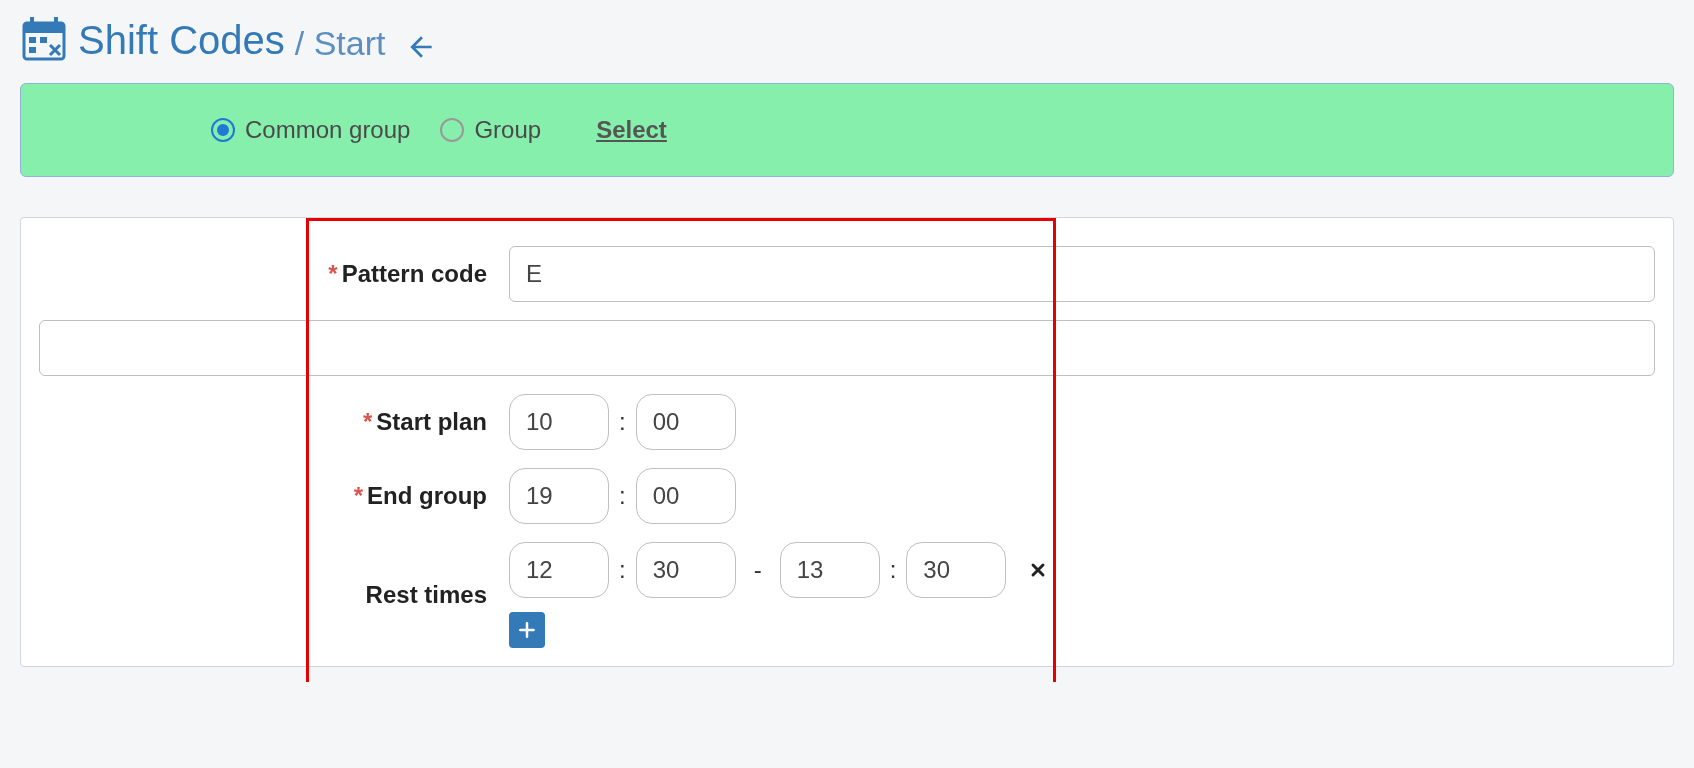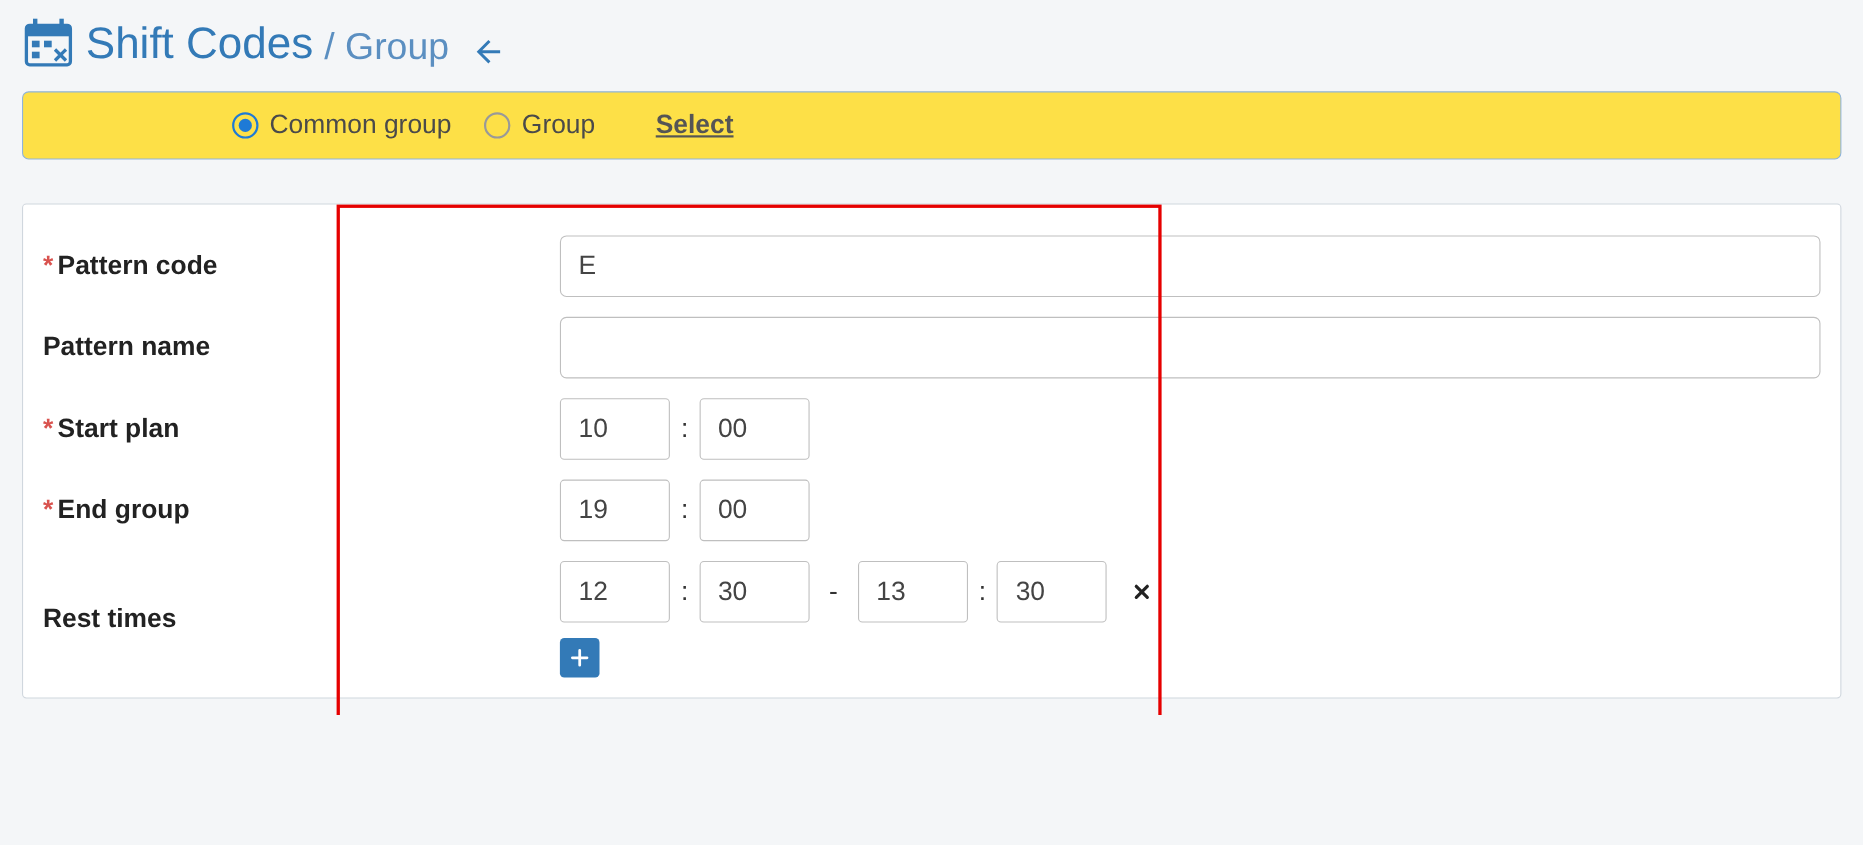--- a/index.html
+++ b/index.html
@@ -34,24 +34,24 @@
   }
   .header-back {
     width: 32px;
     height: 32px;
     color: #337ab7;
     margin-left: 10px;
     cursor: pointer;
   }
 
   .panel {
-    background: #fde047;
+    background: #86efac;
     border: 1px solid #8fb4dc;
     border-radius: 6px;
-    padding: 16px 20px;
+    padding: 32px 20px;
     display: flex;
     align-items: center;
     gap: 30px;
   }
   .panel-left-pad { width: 140px; }
   .radio-opt {
     display: flex;
     align-items: center;
     gap: 10px;
     font-size: 24px;
@@ -102,40 +102,41 @@
     border: 3px solid #e60000;
     pointer-events: none;
   }
   .form-row {
     display: flex;
     align-items: center;
     margin-top: 18px;
   }
   .label-cell {
     width: 470px;
+    text-align: right;
     font-weight: bold;
     font-size: 24px;
     color: #222;
     padding-right: 22px;
   }
   .req { color: #d9534f; margin-right: 4px; }
   .text-input {
     flex: 1;
     height: 56px;
     border: 1px solid #bfbfbf;
     border-radius: 6px;
     padding: 0 16px;
     font-size: 24px;
     color: #444;
   }
   .time-input {
     width: 100px;
     height: 56px;
     border: 1px solid #bfbfbf;
-    border-radius: 4px;
+    border-radius: 16px;
     text-align: left;
     padding: 0 16px;
     font-size: 24px;
     color: #444;
   }
   .time-group { display: flex; align-items: center; gap: 8px; }
   .colon { font-size: 24px; color: #333; padding: 0 2px; }
   .dash { font-size: 24px; color: #333; padding: 0 10px; }
   .x-icon {
     width: 20px;
@@ -178,21 +179,21 @@
       <rect x="4" y="8" width="40" height="10" fill="currentColor"></rect>
       <rect x="10" y="2" width="4" height="10" fill="currentColor"></rect>
       <rect x="34" y="2" width="4" height="10" fill="currentColor"></rect>
       <rect x="9" y="22" width="7" height="6" fill="currentColor"></rect>
       <rect x="20" y="22" width="7" height="6" fill="currentColor"></rect>
       <rect x="9" y="32" width="7" height="6" fill="currentColor"></rect>
       <path d="M30 30 l10 10 M40 30 l-2 2 l-8 8" stroke="currentColor" stroke-width="3"></path>
     </svg>
   </span>
   <span class="header-title">Shift Codes</span>
-  <span class="header-sub">/ Group</span>
+  <span class="header-sub">/ Start</span>
   <span class="header-back">
     <svg viewBox="0 0 24 24" fill="currentColor">
       <path d="M20 11H7.83l5.59-5.59L12 4l-8 8 8 8 1.41-1.41L7.83 13H20z"></path>
     </svg>
   </span>
 </div>
 
 <div class="panel">
   <div class="panel-left-pad"></div>
   <label class="radio-opt">
@@ -212,23 +213,20 @@
   <div class="highlight-box"></div>
 
   <div class="form-row">
     <div class="label-cell">
       <span class="req">*</span><span>Pattern code</span>
     </div>
     <input class="text-input" value="E" style="">
   </div>
 
   <div class="form-row">
-    <div class="label-cell">
-      <span>Pattern name</span>
-    </div>
     <input class="text-input" value="" style="">
   </div>
 
   <div class="form-row">
     <div class="label-cell">
       <span class="req">*</span><span>Start plan</span>
     </div>
     <div class="time-group">
       <input class="time-input" value="10" style="">
       <span class="colon">:</span>

